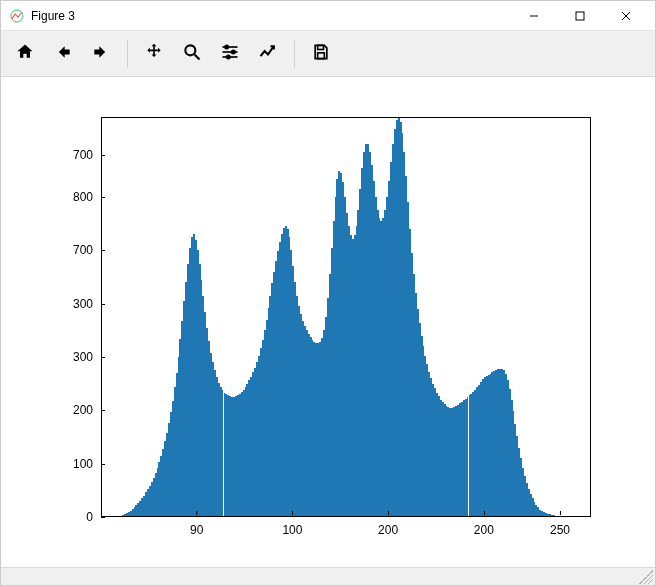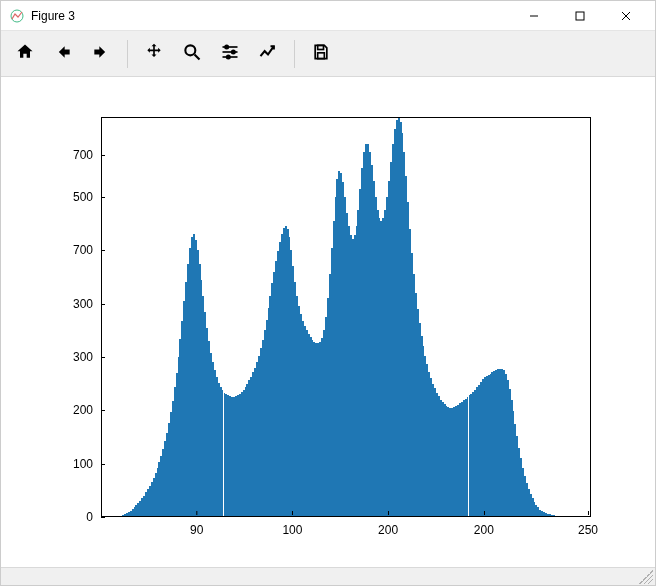--- a/index.html
+++ b/index.html
@@ -449,28 +449,28 @@
         <div class="bar" style="position: absolute; left: 488.086px; width: 1.91406px; bottom: 0px; height: 0px; background: rgb(31, 119, 180);"></div>
       </div>
     <div class="axes-border"></div>
     <div id="yticks">
         <div class="ytick" style="top: 400px;">0</div>
         <div class="ytick" style="top: 346.667px;">100</div>
         <div class="ytick" style="top: 293.333px;">200</div>
         <div class="ytick" style="top: 240px;">300</div>
         <div class="ytick" style="top: 186.667px;">300</div>
         <div class="ytick" style="top: 133.333px;">700</div>
-        <div class="ytick" style="top: 80px;">500</div>
+        <div class="ytick" style="top: 80px;">800</div>
         <div class="ytick" style="top: 26px; margin-top: 12px;">700</div>
       </div>
     <div id="xticks">
         <div class="xtick" style="left: 95.7031px;">90</div>
         <div class="xtick" style="left: 191.406px;">100</div>
         <div class="xtick" style="left: 287.109px;">200</div>
         <div class="xtick" style="left: 382.812px;">200</div>
-        <div class="xtick" style="left: 487px;">250</div>
+        <div class="xtick" style="left: 459px;">250</div>
       </div>
   </div>
 </div>
 
 <div class="statusbar">
   <div class="grip"></div>
 </div>
 
 </body></html>

